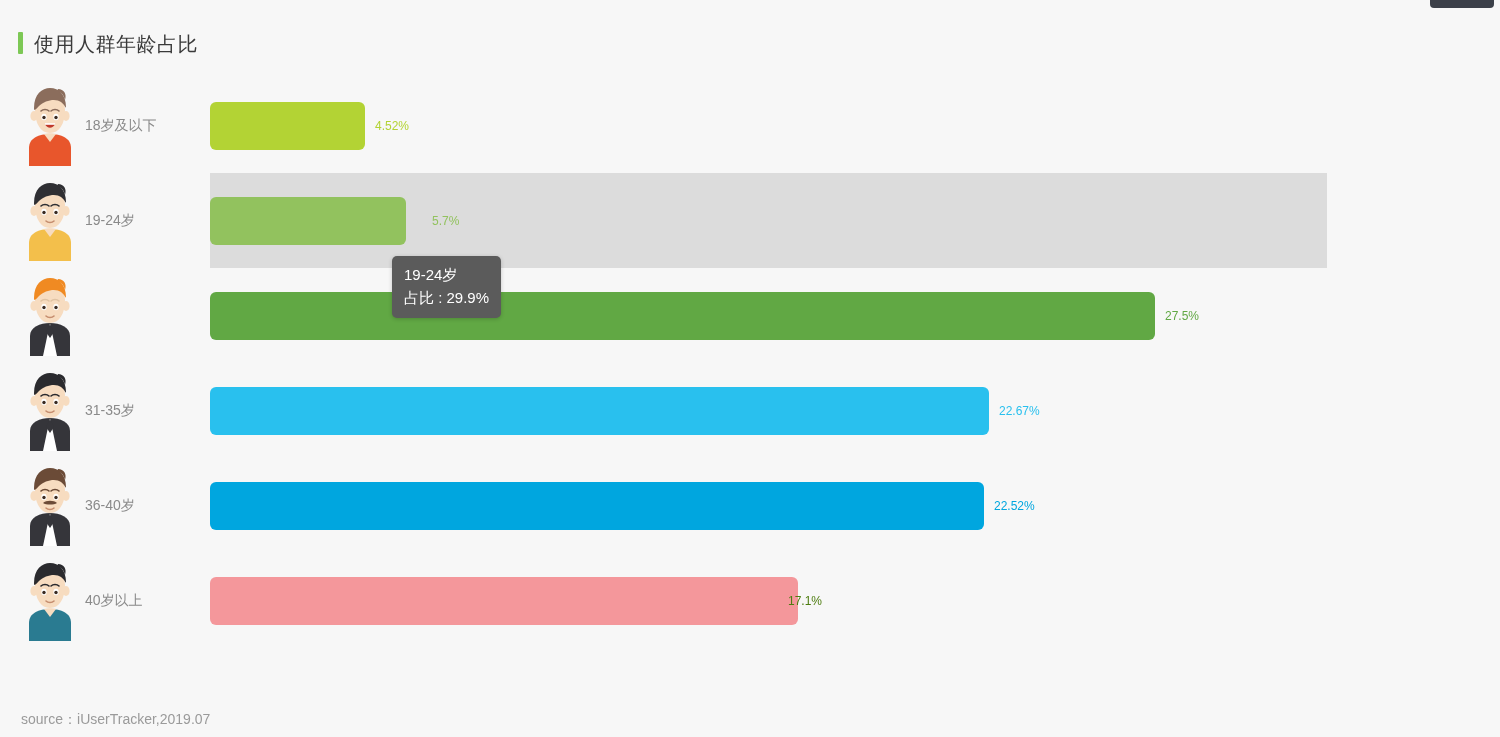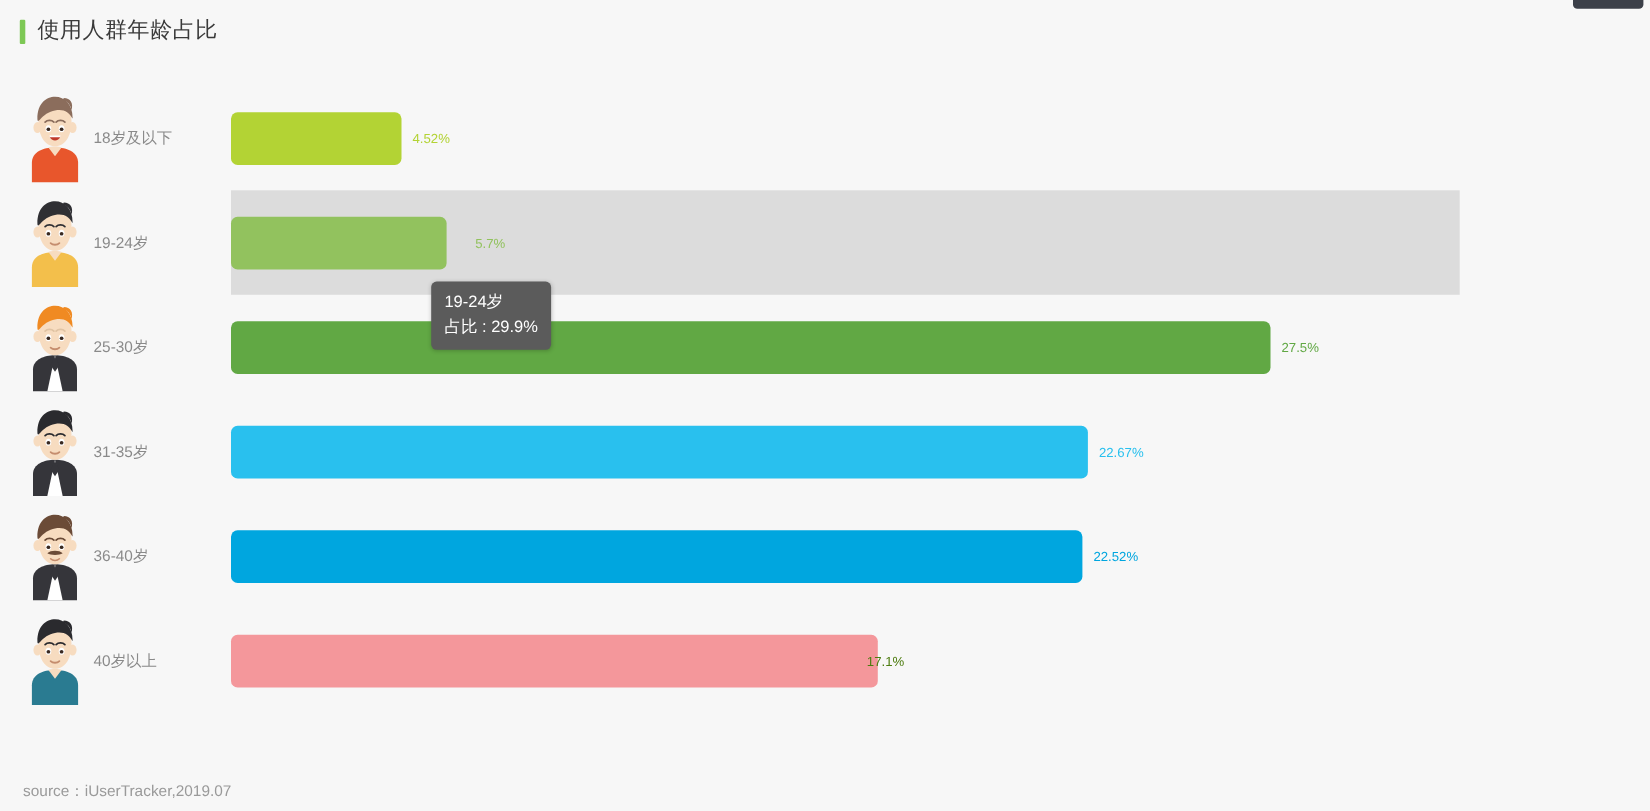--- a/index.html
+++ b/index.html
@@ -13,21 +13,21 @@
   
   .corner-chip{
     position:absolute;top:-14px;right:6px;
     width:64px;height:22px;border-radius:4px;
     background:#3c4049;
     z-index:30;
   }
   .page{position:absolute;inset:0;}
 
   
-  .header{position:absolute;left:0;top:18px;height:36px;display:flex;align-items:flex-start;}
+  .header{position:absolute;left:0;top:18px;height:36px;display:flex;align-items:flex-end;}
   .accent-bar{width:5px;height:22px;background:#7dc855;margin-left:18px;margin-right:11px;border-radius:1px;}
   .page-title{font-size:20px;color:#3a3a3a;letter-spacing:.5px;line-height:1;}
 
   
   .chart{position:absolute;left:0;top:78px;width:1500px;height:600px;}
   .row{position:relative;height:95px;}
   .hover-band{
     position:absolute;left:210px;top:0;width:1117px;height:95px;
     background:#dcdcdc;
   }
@@ -143,21 +143,20 @@
     <path d="M14 24 C14 10 22 4 30 4 C39 4 46 11 46 23 C46 25 45 21 41 18 C36 14 25 16 19 22 C16 25 14 28 14 24 Z" fill="#f08a22"></path>
     <path d="M38 5 C44 5 47 10 45 16 C44 11 41 8 37 7 Z" fill="#f08a22"></path>
     <path d="M21 27 C23 25 27 25 29 27" stroke="#e0c3a3" stroke-width="1.6" fill="none" stroke-linecap="round"></path>
     <path d="M31 27 C33 25 37 25 39 27" stroke="#e0c3a3" stroke-width="1.6" fill="none" stroke-linecap="round"></path>
     <ellipse cx="24" cy="33" rx="2.6" ry="3.2" fill="#ffffff"></ellipse>
     <ellipse cx="36" cy="33" rx="2.6" ry="3.2" fill="#ffffff"></ellipse>
     <circle cx="24" cy="33.5" r="1.7" fill="#3a2a22"></circle>
     <circle cx="36" cy="33.5" r="1.7" fill="#3a2a22"></circle>
     <path d="M26 42 C28 44 32 44 34 42" stroke="#c58d6e" stroke-width="1.6" fill="none" stroke-linecap="round"></path>
   </svg></div>
-        <div class="cat-label">25-30岁</div>
         <div class="track">
           <div class="bar" style="left: 0px; width: 945px; background: rgb(97, 168, 68);"></div>
           <div class="val" style="left: 955px; color: rgb(97, 168, 68);">27.5%</div>
         </div>
       </div>
       <div class="row">
         <div class="avatar"><svg viewBox="0 0 60 82" width="60" height="82" xmlns="http://www.w3.org/2000/svg">
 
       <path d="M10 62 C10 53 20 49 30 49 C40 49 50 53 50 62 L50 82 L10 82 Z" fill="#35353a"></path>
       <path d="M30 49 L23 82 L30 82 L30 49 Z" fill="#ffffff"></path>

